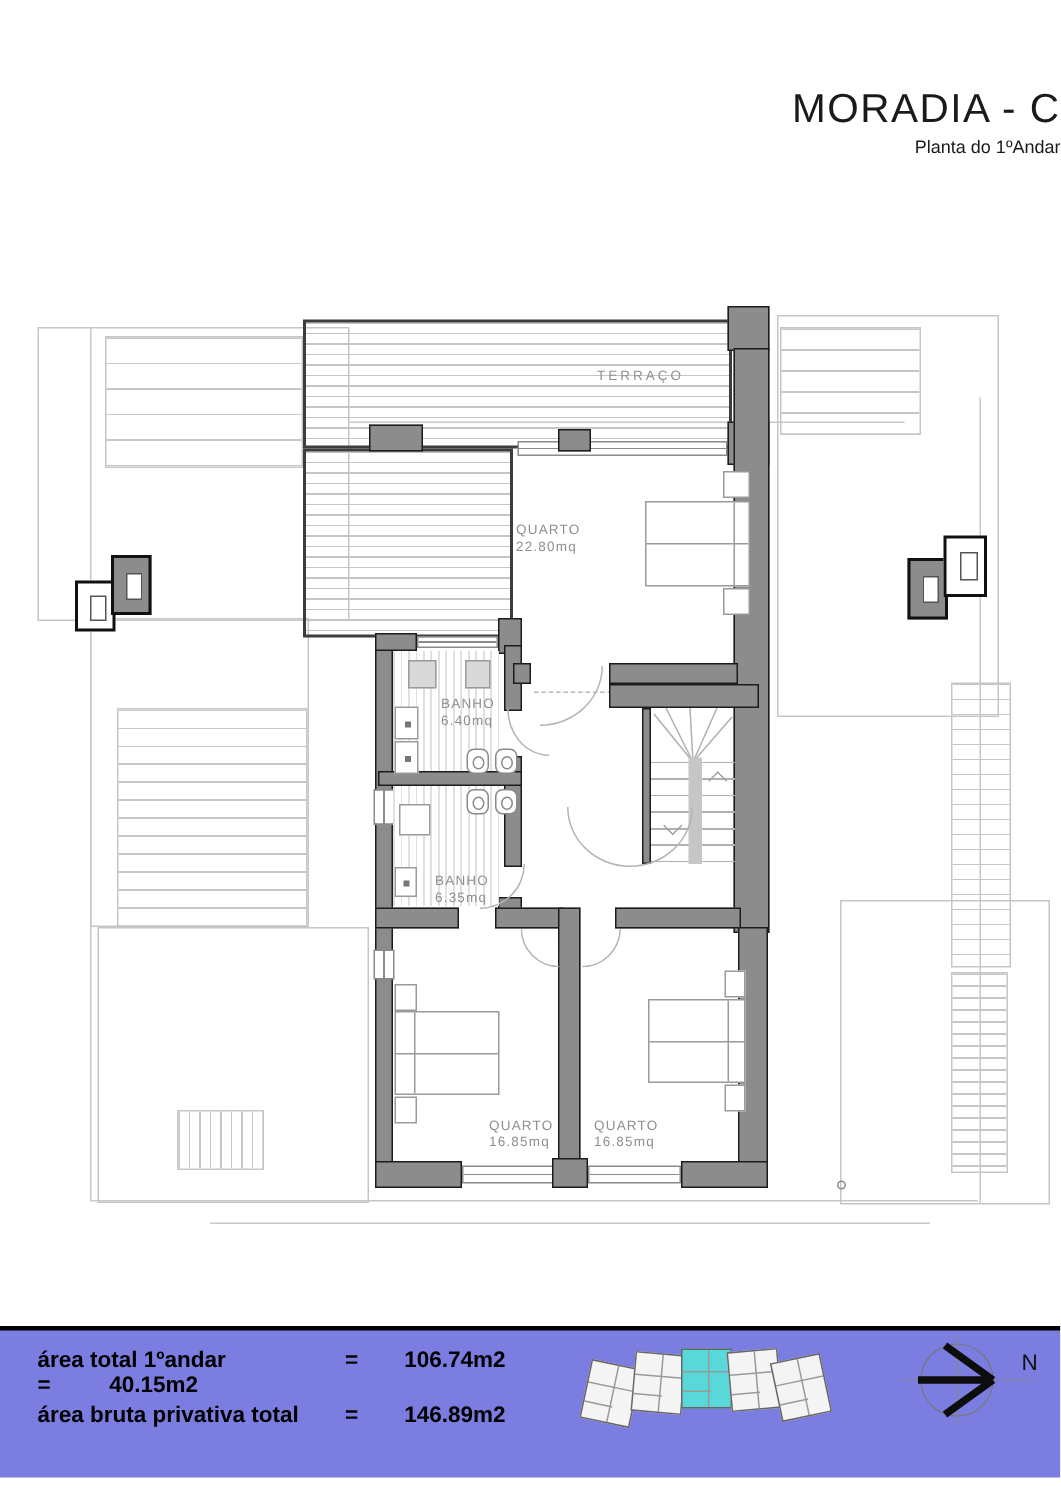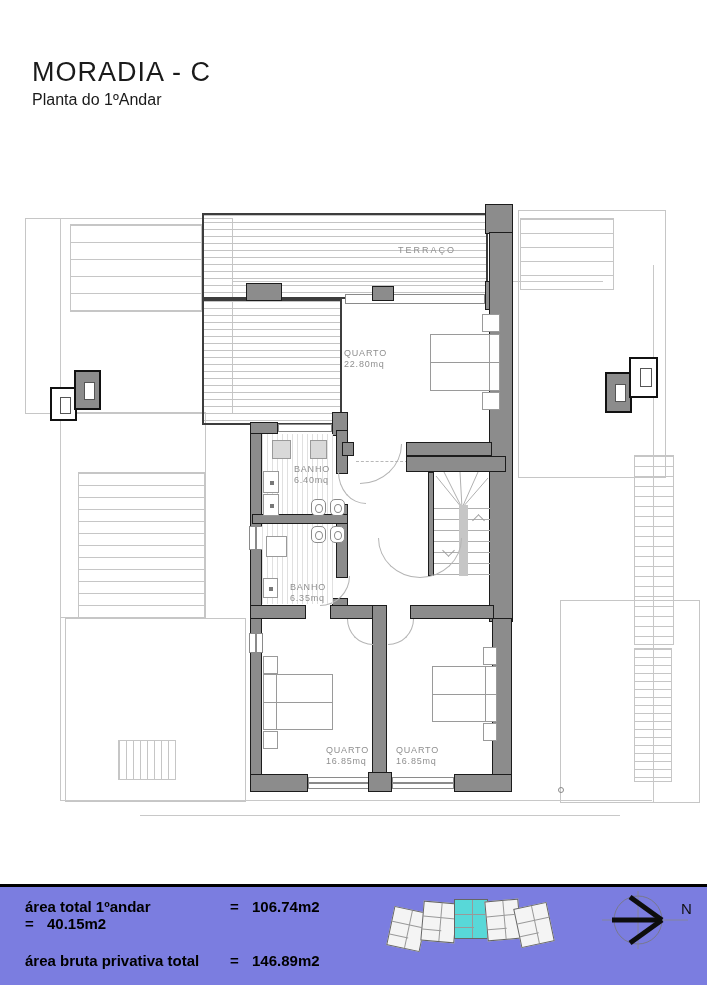--- a/index.html
+++ b/index.html
@@ -31,31 +31,31 @@
   .sq{position:absolute;border:1px solid #9a9a9a;background:#d9d9d9}
   .dot{position:absolute;width:4px;height:4px;background:#777}
   .mid-h{position:absolute;left:0;right:0;height:1px;background:#9a9a9a}
   .mid-v{position:absolute;top:0;bottom:0;width:1px;background:#9a9a9a}
   .arc{position:absolute;border:1px solid #b4b4b4;background:transparent}
   .abl{border-top:none;border-right:none;border-bottom-left-radius:100%}
   .abr{border-top:none;border-left:none;border-bottom-right-radius:100%}
   .caret{position:absolute;width:9px;height:9px;border-left:1px solid #a0a0a0;border-top:1px solid #a0a0a0}
   .lbl{position:absolute;color:#8f8f8f;font-size:9px;letter-spacing:.8px;line-height:11px;white-space:nowrap}
   
-  #hdr{position:absolute;left:32px;top:57px;width:675px;text-align:left;color:#1a1a1a}
+  #hdr{position:absolute;left:32px;top:57px;width:675px;text-align:right;color:#1a1a1a}
   #hdr .t{font-size:27px;font-weight:500;letter-spacing:1px}
-  #hdr .s{font-size:16px;margin-top:3px}
+  #hdr .s{font-size:12px;margin-top:3px}
   
   #bar{position:absolute;left:0;top:884px;width:707px;height:101px;background:#7b7de0;border-top:3px solid #000}
   #areas{position:absolute;left:25px;top:11px;font-weight:bold;font-size:15px;color:#000}
   #areas .row{display:flex;line-height:17px}
-  #areas .row.gap{margin-top:20px}
+  #areas .row.gap{margin-top:3px}
   #areas .lab{width:205px}
   #areas .eq{width:22px}
-  #areas .val{width:85px;}
+  #areas .val{width:85px;text-align:right}
   .blk{position:absolute;width:34px;height:40px;background:#f4f4f4;border:1px solid #666;
        background-image:linear-gradient(#999,#999),linear-gradient(#999,#999),linear-gradient(#999,#999);
        background-size:100% 1px,1px 100%,60% 1px;background-position:0 38%,55% 0,0 72%;background-repeat:no-repeat}
   .blk.hl{background-color:#58d8d8}
   #nlab{position:absolute;left:681px;top:900px;font-size:15px;color:#111}
 </style>
 </head>
 <body>
 
 <div id="page">

